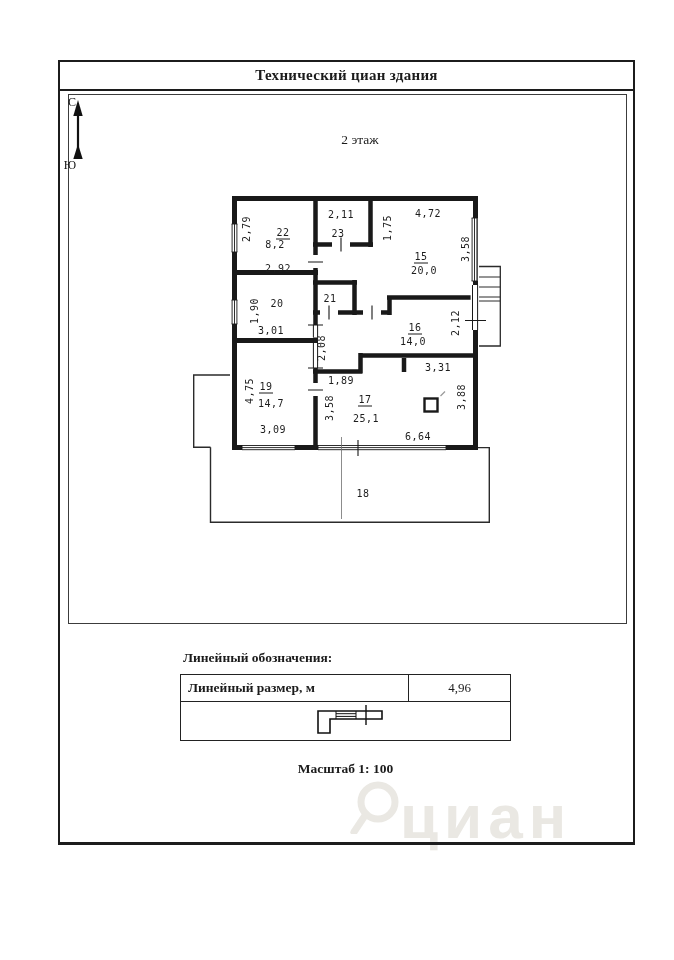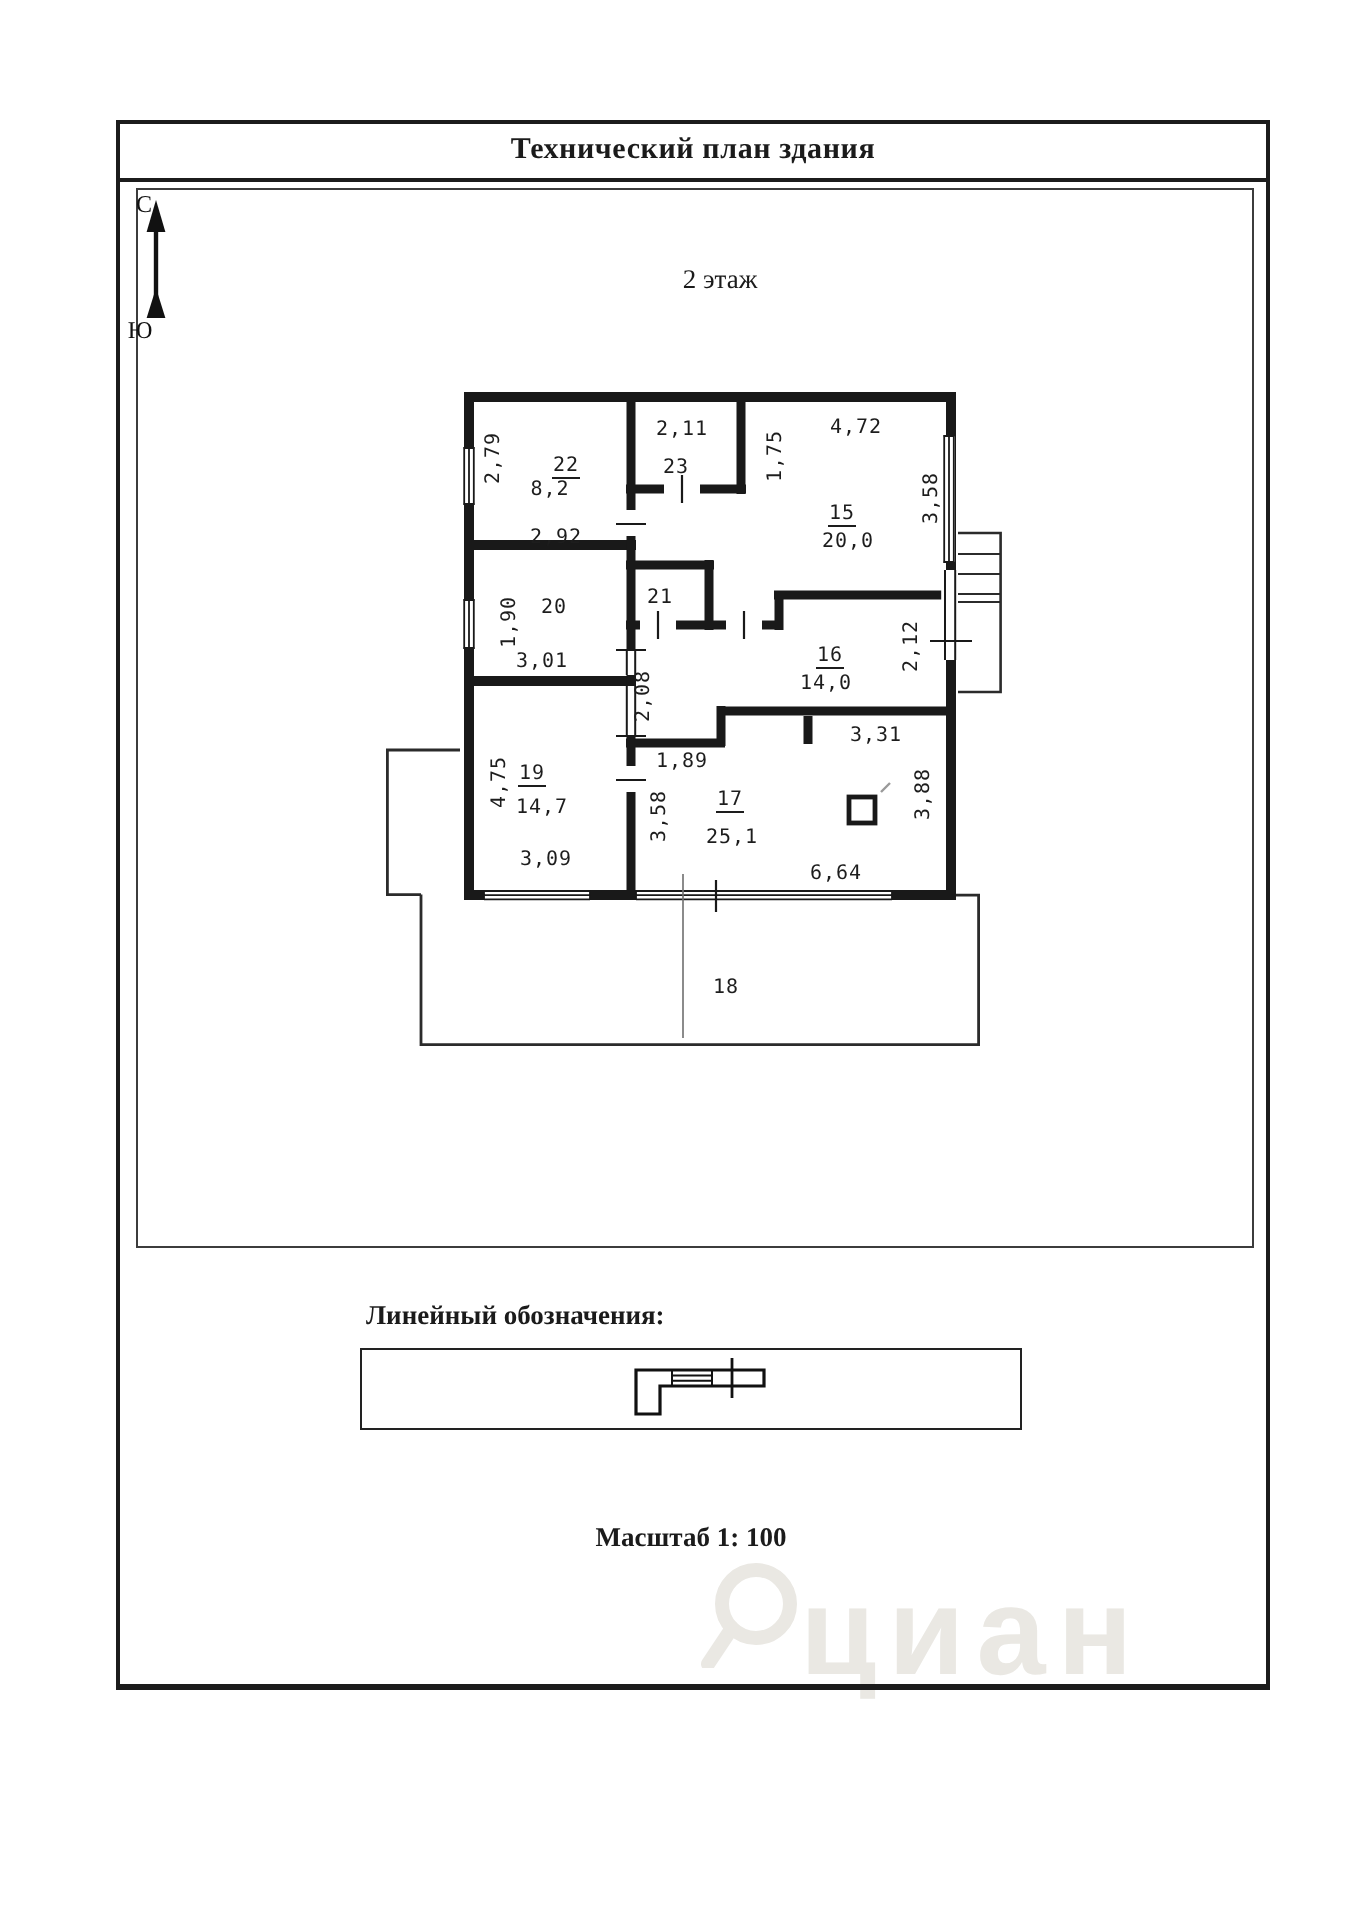--- a/index.html
+++ b/index.html
@@ -71,21 +71,21 @@
 <div class="watermark">
   <svg width="52" height="62" viewBox="0 0 52 62">
     <circle cx="30" cy="30" r="17" fill="none" stroke="#eae8e3" stroke-width="7"></circle>
     <path d="M18,42 Q10,54 6,60" fill="none" stroke="#eae8e3" stroke-width="7" stroke-linecap="round"></path>
   </svg>
   <span class="wm-text">циан</span>
 </div>
 
 <div class="page-border"></div>
 <div class="title-band">
-  <span>Технический план здания</span>
+  <span>Технический циан здания</span>
 </div>
 <div class="plan-frame"></div>
 <div class="floor-label">2 этаж</div>
 
 <svg class="plan-svg" width="674" height="960" viewBox="0 0 674 960">
 
   <g>
     <text class="compass-lbl" x="72" y="106" text-anchor="middle">С</text>
     <line x1="78" y1="113" x2="78" y2="157" stroke="#111" stroke-width="2.2"></line>
     <polygon points="78,100 73.3,116 82.7,116" fill="#111"></polygon>
@@ -197,20 +197,24 @@
       <text x="366" y="419" class="plan-lbl">25,1</text>
       <text x="462" y="397" transform="rotate(-90 462 397)" class="plan-lbl">3,88</text>
       <text x="418" y="437" class="plan-lbl">6,64</text>
       <text x="363" y="494" class="plan-lbl">18</text>
     </g>
 </svg>
 
 <div class="legend-heading">Линейный обозначения:</div>
 
 <div class="legend-table">
+  <div class="legend-row row-size">
+    <div class="legend-cell-label">Линейный размер, м</div>
+    <div class="legend-cell-value">4,96</div>
+  </div>
   <div class="legend-row row-wall">
     <div class="legend-cell-value">
       <svg width="84" height="34" viewBox="0 0 84 34">
         <path d="M14,7 H78 V15 H26 V29 H14 Z" fill="#ffffff" stroke="#111" stroke-width="1.6"></path>
         <path d="M32,7 V15 M52,7 V15 M32,9.7 H52 M32,12.4 H52" stroke="#111" stroke-width="1" fill="none"></path>
         <line x1="62" y1="1" x2="62" y2="21" stroke="#111" stroke-width="1.4"></line>
       </svg>
     </div>
   </div>
 </div>

